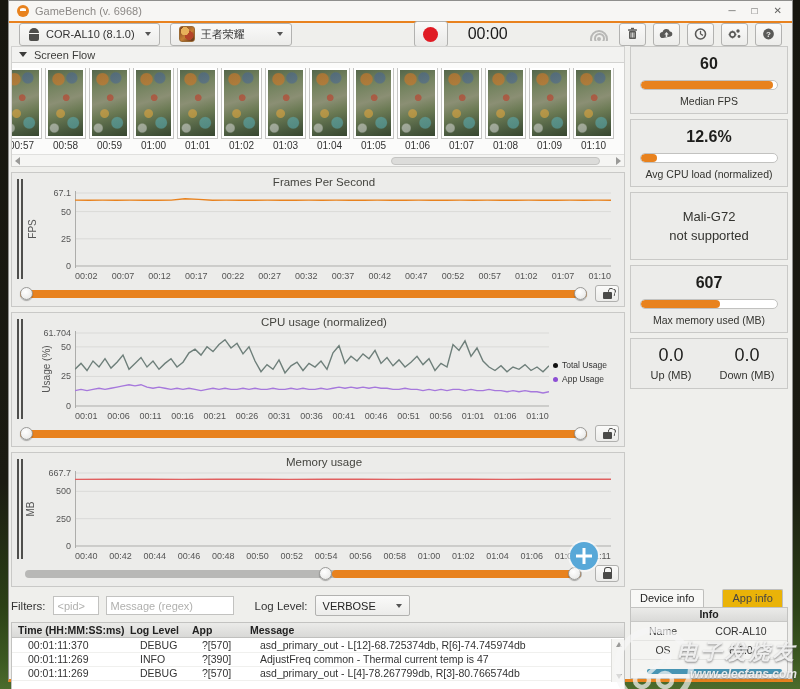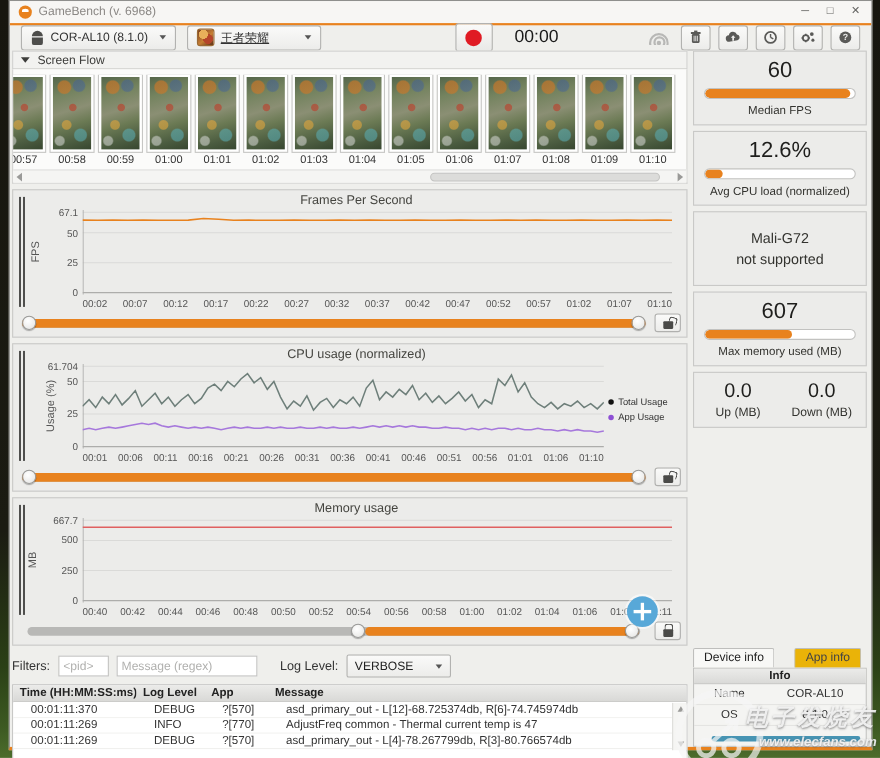--- a/index.html
+++ b/index.html
@@ -123,21 +123,21 @@
   .lt-body { position:absolute; top:16px; left:0; right:13px; bottom:13px; overflow:hidden;}
   .lt-row { display:grid; grid-template-columns:112px 62px 58px 1fr; height:14px; font-size:10.5px; color:#333;
     border-bottom:1px solid #f0f0ee; background:#fff;}
   .lt-row span { padding:0 0 0 16px; white-space:nowrap; overflow:hidden;}
   .lt-vscroll { position:absolute; top:16px; right:0; bottom:13px; width:13px; background:#f5f5f3; border-left:1px solid #ddddda;}
   .va { position:absolute; left:3.5px; width:0; height:0; border-left:3.5px solid transparent; border-right:3.5px solid transparent;}
   .va.up { top:3px; border-bottom:5px solid #9a9a98;}
   .va.down { bottom:3px; border-top:5px solid #9a9a98;}
   
   .stat-panel { border:1px solid #c9c9c7; background:#ececea; text-align:center; padding:4px 5px 6px; flex:none;}
-  .stat-value { font-size:20px; color:#1e1e1c; line-height:26px;}
+  .stat-value { font-size:16px; color:#1e1e1c; line-height:26px;font-weight:bold;}
   .stat-bar { height:10px; border:1px solid #c2c2c0; border-radius:5px; background:#fff; margin:3px 4px 5px; overflow:hidden;}
   .stat-fill { height:100%; background:#e8821e; border-radius:4px;}
   .stat-label { font-size:10.5px; color:#33332f;}
   .gpu-panel { padding:14px 4px; font-size:13px; color:#33332f; line-height:19px;}
   .net-panel { display:flex; padding:6px 2px 7px;}
   .net-col { flex:1; }
   .net-value { font-size:18px; color:#1e1e1c;}
   .net-label { font-size:11px; color:#33332f; margin-top:3px;}
   .sidebar-spacer { flex:1; }
   
@@ -177,21 +177,21 @@
   </div>
 
   <div class="toolbar">
     <div class="dropdown">
       <span class="android"></span>
       <span>COR-AL10 (8.1.0)</span>
       <span class="caret"></span>
     </div>
     <div class="dropdown">
       <span class="avatar"></span>
-      <span style="min-width:66px;text-decoration:underline;">王者荣耀</span>
+      <span style="min-width:66px;">王者荣耀</span>
       <span class="caret"></span>
     </div>
     <button class="record-btn">
       <span class="record-dot"></span>
     </button>
     <span class="timer">00:00</span>
     <div class="toolbar-right">
       <span class="wifi">
           <i></i>
           <i></i>
@@ -505,21 +505,21 @@
         <div class="lt-body" id="log-rows">
             <div class="lt-row">
               <span>00:01:11:370</span>
               <span>DEBUG</span>
               <span>?[570]</span>
               <span>asd_primary_out - L[12]-68.725374db, R[6]-74.745974db</span>
             </div>
             <div class="lt-row">
               <span>00:01:11:269</span>
               <span>INFO</span>
-              <span>?[770]</span>
+              <span>?[390]</span>
               <span>AdjustFreq common - Thermal current temp is 47</span>
             </div>
             <div class="lt-row">
               <span>00:01:11:269</span>
               <span>DEBUG</span>
               <span>?[570]</span>
               <span>asd_primary_out - L[4]-78.267799db, R[3]-80.766574db</span>
             </div>
           </div>
         <div class="lt-vscroll">

